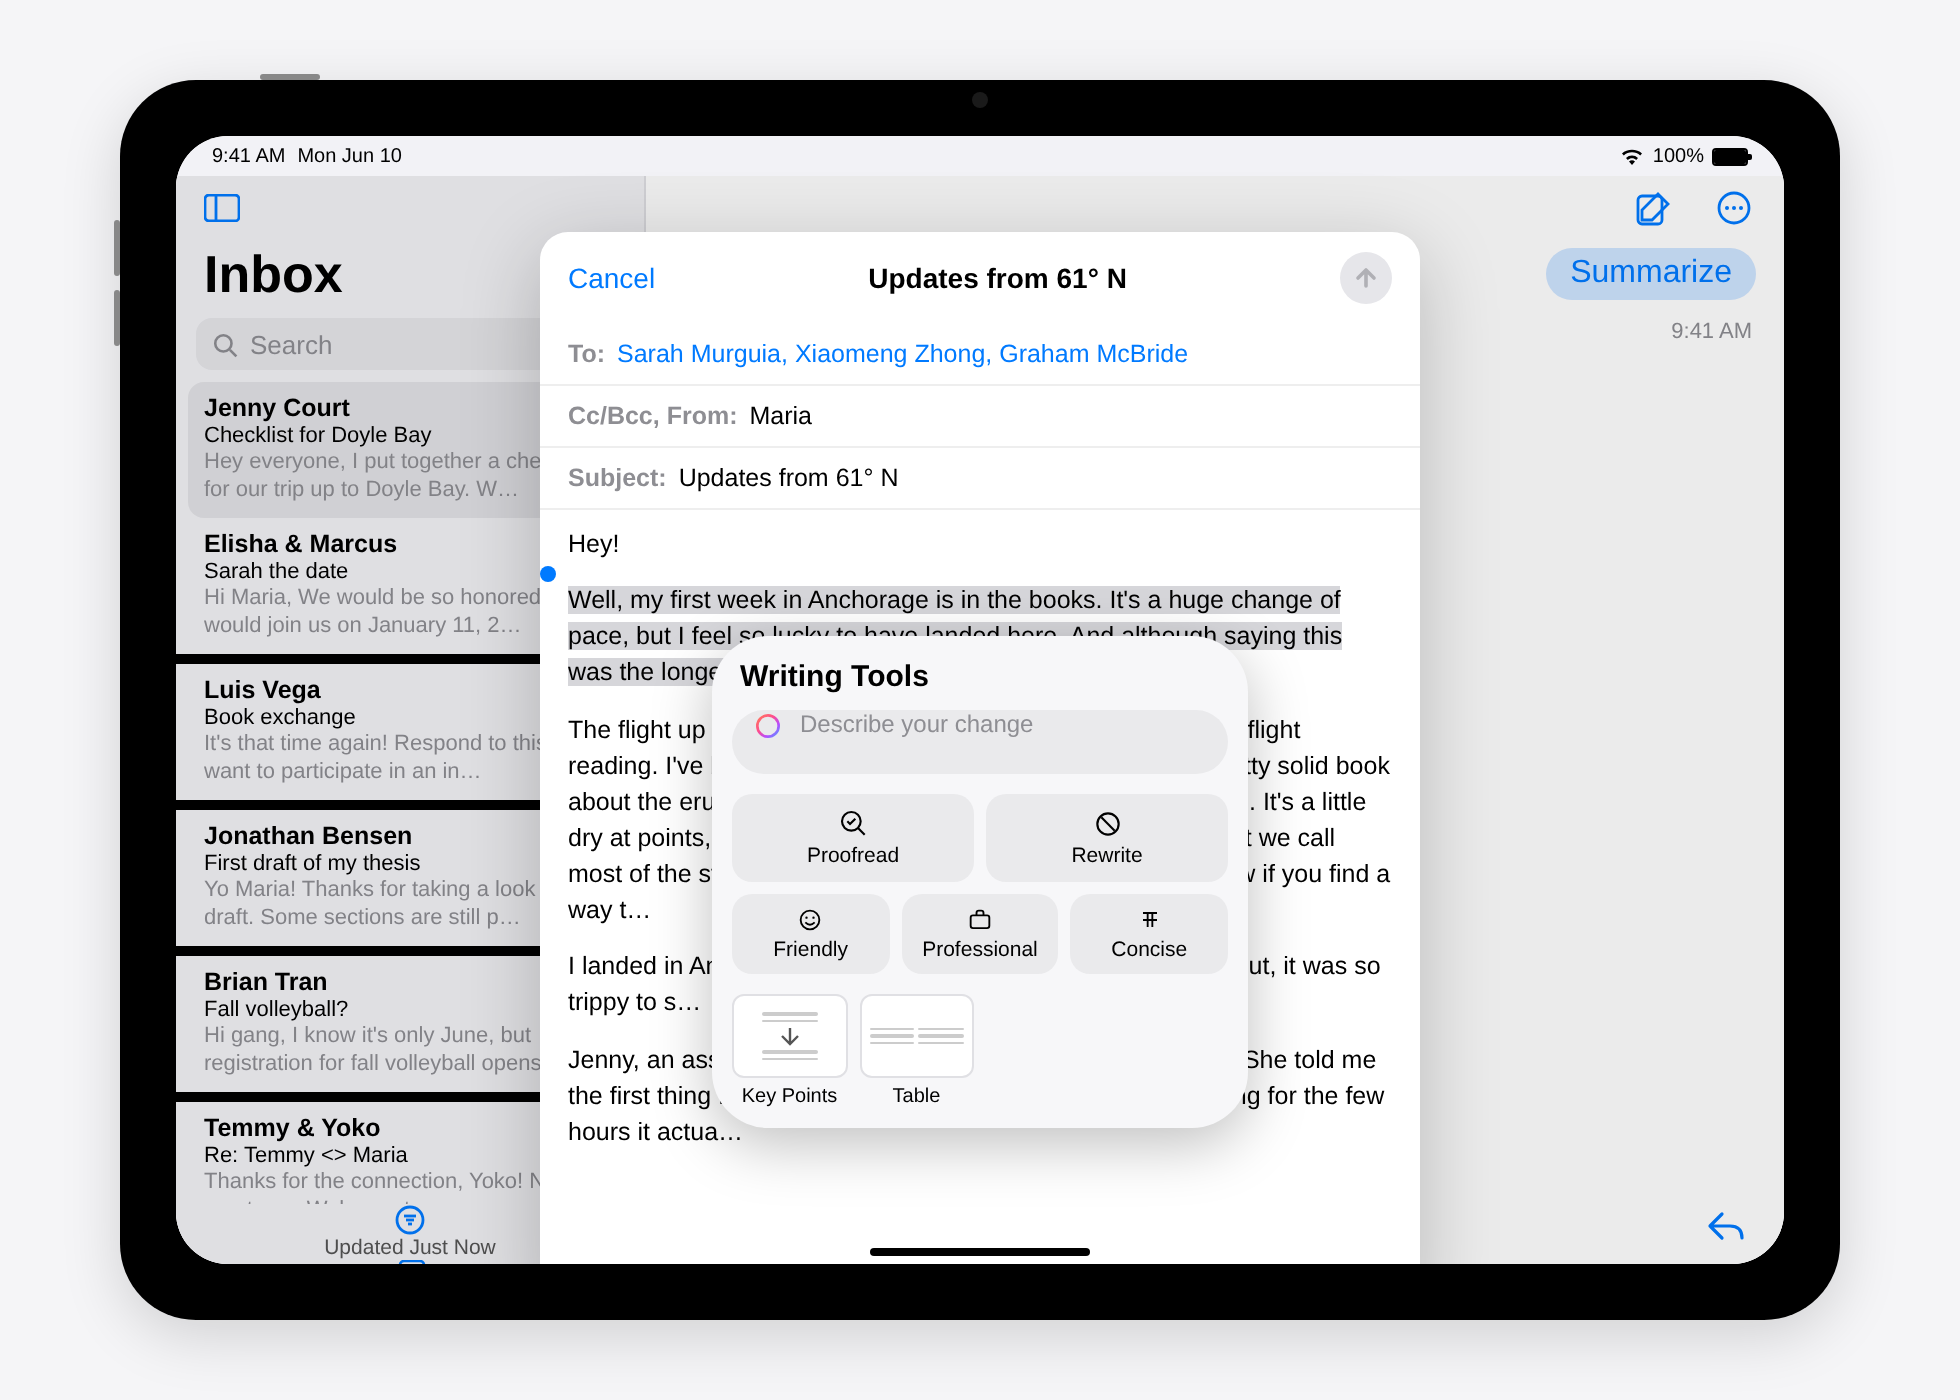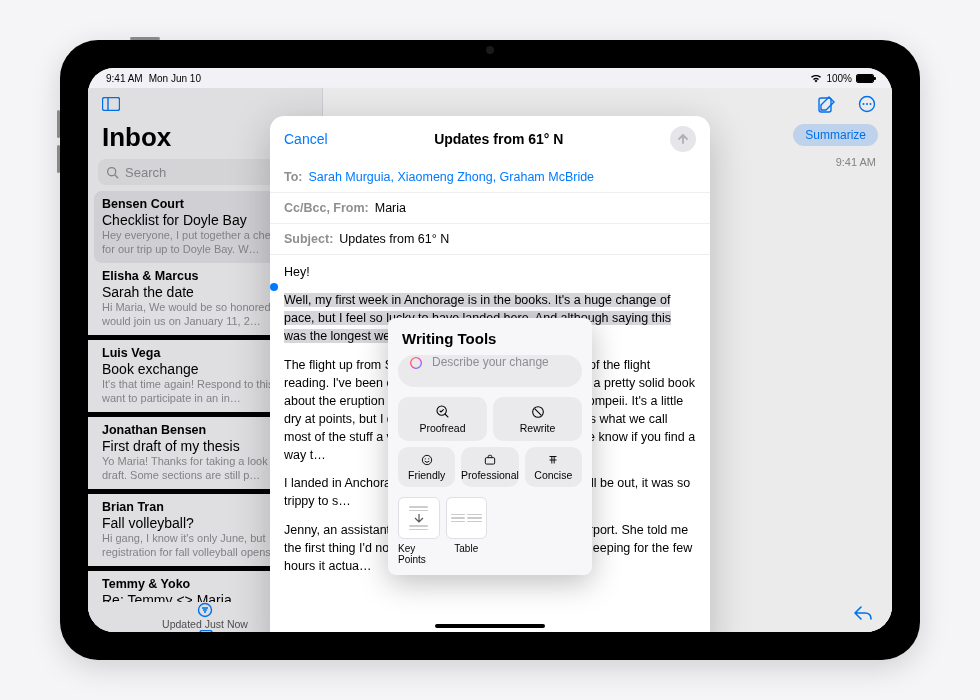--- a/index.html
+++ b/index.html
@@ -30,48 +30,48 @@
   
   .sidebar { width: 235px; background:#f2f2f6; border-right:1px solid #e0e0e4; display:flex; flex-direction:column; }
   .sb-toolbar { height:32px; display:flex; align-items:center; padding:0 10px; gap:8px; }
   .icon-btn { width:26px; height:26px; display:flex; align-items:center; justify-content:center; border-radius:6px; color:#007aff; }
   .sb-title { font-size:26px; font-weight:700; padding: 2px 14px 6px; }
   .search { margin:0 10px 6px; background:#e6e6ea; border-radius:8px; height:26px; display:flex; align-items:center; padding:0 8px; gap:6px; color:#8e8e93; font-size:13px; }
   .msg-list { flex:1; overflow:hidden; }
   .msg { padding:6px 14px 8px; border-bottom:5px solid #000000; }
   .msg.selected { background:#e2e2e6; border-radius:8px; margin:0 6px; border-bottom:none; padding:6px 8px 8px;}
   .msg .sender { font-size:12.5px; font-weight:600; color:#000; }
-  .msg .subj { font-size:14px; color:#000; margin-top:1px; }
+  .msg .subj { font-size:11px; color:#000; margin-top:1px; }
   .msg .prev { font-size:11px; color:#8e8e93; line-height:1.25; margin-top:1px; max-height:26px; overflow:hidden; }
   .sb-footer { height:30px; display:flex; align-items:center; justify-content:space-between; padding:0 12px; font-size:10.5px; color:#555;flex-direction:column; }
 
   
   .main { flex:1; background:#fff; display:flex; flex-direction:column; }
   .main-toolbar { height:32px; display:flex; align-items:center; justify-content:flex-end; gap:14px; padding:0 12px; color:#007aff; }
-  .summarize { background:#cfe5ff; color:#007aff; font-size:12px; font-weight:500; padding:4px 12px; border-radius:14px; }
+  .summarize { background:#cfe5ff; color:#007aff; font-size:16px; font-weight:500; padding:4px 12px; border-radius:14px; }
   .msg-header { padding:6px 16px; display:flex; justify-content:flex-end; font-size:11px; color:#8e8e93; }
   .main-footer { position:absolute; bottom:6px; right:16px; color:#007aff; }
 
   
   .sheet { position:absolute; top:28px; left:50%; transform:translateX(-50%); width:440px; height:540px; background:#fff; border-radius:14px; box-shadow:0 10px 40px rgba(0,0,0,0.22); z-index:10; overflow:hidden; display:flex; flex-direction:column; }
   .sheet-hdr { display:flex; align-items:center; justify-content:space-between; padding:10px 14px; }
   .sheet-cancel { color:#007aff; font-size:14px; }
   .sheet-title { font-size:14px; font-weight:600; }
   .sheet-send { width:26px; height:26px; border-radius:13px; background:#e6e6ea; display:flex; align-items:center; justify-content:center; color:#b0b0b5; }
   .field { padding:8px 14px; border-bottom:1px solid #eee; font-size:12.5px; display:flex; gap:6px; align-items:baseline; }
   .field .lbl { color:#8e8e93;font-weight:bold; }
   .field .recip { color:#007aff;text-align:right; }
   .field .val { color:#000; }
   .body { padding:8px 14px; font-size:12.5px; color:#000; line-height:1.45; flex:1; overflow:hidden; position:relative; }
   .body p { margin-bottom:10px; }
   .sel-handle { position:absolute; width:8px; height:8px; background:#007aff; border-radius:50%; top:28px; left:0px; }
   .highlight { background:#d6d6da; }
 
   
-  .wt { position:absolute; top:230px; left:50%; transform:translateX(-50%); width:204px; background:#f7f7f9; border-radius:8px; box-shadow:0 8px 30px rgba(0,0,0,0.25); z-index:20; padding:12px 10px 10px; }
+  .wt { position:absolute; top:230px; left:50%; transform:translateX(-50%); width:268px; background:#f7f7f9; border-radius:28px; box-shadow:0 8px 30px rgba(0,0,0,0.25); z-index:20; padding:12px 10px 10px; }
   .wt-title { font-size:15px; font-weight:600; margin:0 4px 8px; }
   .wt-input { background:#eaeaec; border-radius:18px; height:32px; display:flex; padding:0 10px; gap:8px; font-size:12px; color:#8e8e93; margin-bottom:10px; }
   .ai-icon { width:16px; height:16px; }
   .wt-grid { display:flex; flex-wrap:wrap; gap:6px; }
   .wt-btn { background:#eaeaec; border-radius:10px; display:flex; flex-direction:column; align-items:center; justify-content:center; gap:2px; font-size:10.5px; color:#000; padding:6px 0; }
   .wt-btn.big { width: calc(50% - 3px); height:44px; }
   .wt-btn.small { width: calc(33.33% - 4px); height:40px; }
   .wt-btn svg { width:16px; height:16px; }
   .wt-formats { display:flex; gap:6px; margin-top:10px; }
   .wt-fmt { width: calc(25% - 4.5px); display:flex; flex-direction:column; align-items:center; gap:4px; font-size:10px; color:#000; }
@@ -121,21 +121,21 @@
         <div class="sb-title">Inbox</div>
         <div class="search">
           <svg width="13" height="13" viewBox="0 0 16 16">
               <circle cx="7" cy="7" r="5" fill="none" stroke="#8e8e93" stroke-width="1.6"></circle>
               <line x1="11" y1="11" x2="15" y2="15" stroke="#8e8e93" stroke-width="1.6"></line>
             </svg>
           <span textcontent="Search">Search</span>
         </div>
         <div class="msg-list">
           <div class="msg selected">
-            <div class="sender">Bensen Court</div>
+            <div class="sender">Jenny Court</div>
             <div class="subj">Checklist for Doyle Bay</div>
             <div class="prev">Hey everyone, I put together a checklist for our trip up to Doyle Bay. W…</div>
           </div>
           <div class="msg">
             <div class="sender">Elisha &amp; Marcus</div>
             <div class="subj">Sarah the date</div>
             <div class="prev">Hi Maria, We would be so honored if you would join us on January 11, 2…</div>
           </div>
           <div class="msg">
             <div class="sender">Luis Vega</div>

